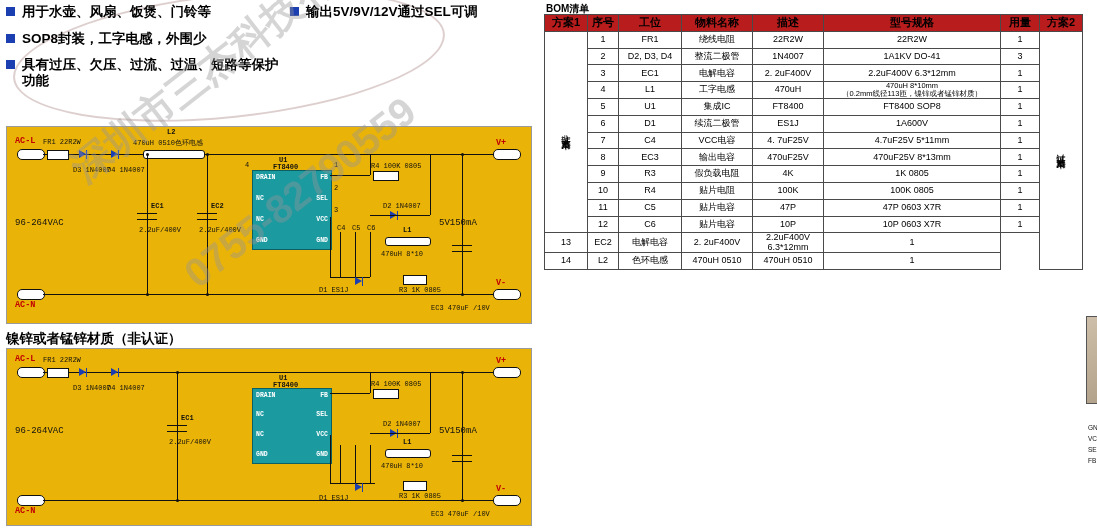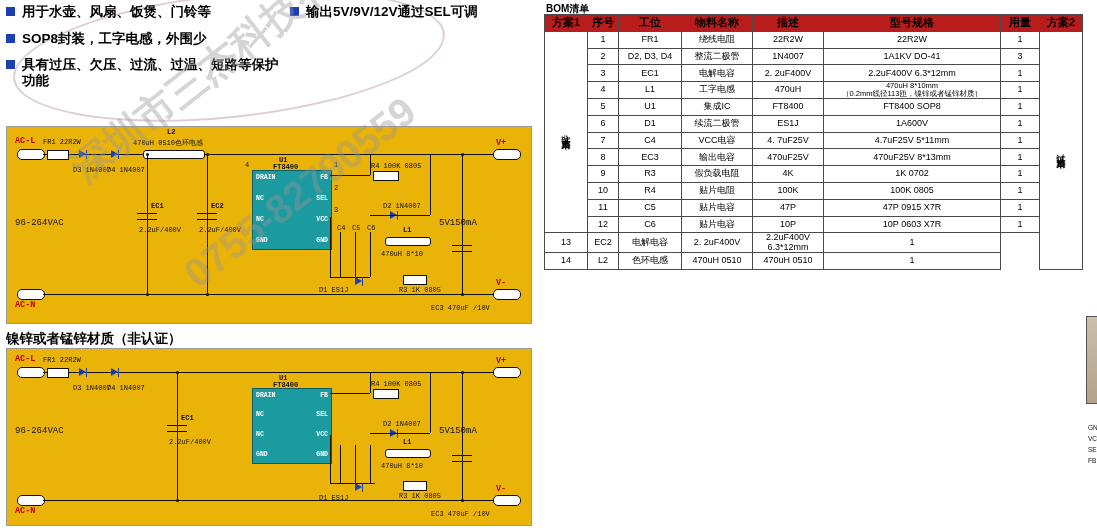--- a/index.html
+++ b/index.html
@@ -357,37 +357,37 @@
           <td>输出电容</td>
           <td>470uF25V</td>
           <td>470uF25V 8*13mm</td>
           <td>1</td>
         </tr>
         <tr>
           <td>9</td>
           <td>R3</td>
           <td>假负载电阻</td>
           <td>4K</td>
-          <td>1K 0702</td>
+          <td>1K 0805</td>
           <td>1</td>
         </tr>
         <tr>
           <td>10</td>
           <td>R4</td>
           <td>贴片电阻</td>
           <td>100K</td>
           <td>100K 0805</td>
           <td>1</td>
         </tr>
         <tr>
           <td>11</td>
           <td>C5</td>
           <td>贴片电容</td>
           <td>47P</td>
-          <td>47P 0915 X7R</td>
+          <td>47P 0603 X7R</td>
           <td>1</td>
         </tr>
         <tr>
           <td>12</td>
           <td>C6</td>
           <td>贴片电容</td>
           <td>10P</td>
           <td>10P 0603 X7R</td>
           <td>1</td>
         </tr>

